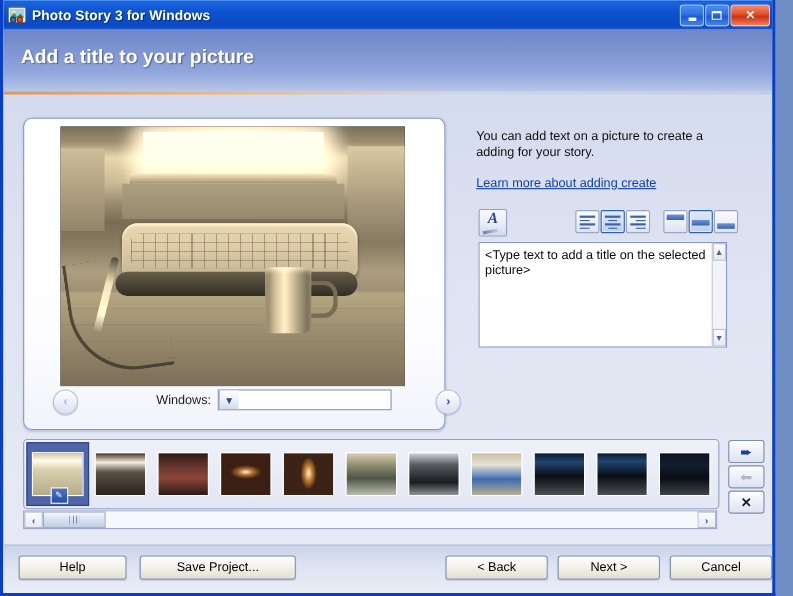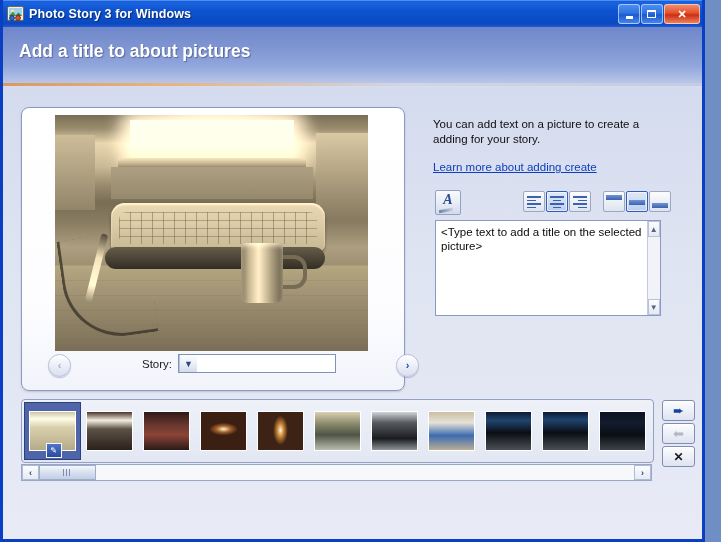--- a/index.html
+++ b/index.html
@@ -534,21 +534,21 @@
       </div>
     <div class="wbtn max">
         <span class="sq"></span>
       </div>
     <div class="wbtn close">
       <span class="g">✕</span>
     </div>
   </div>
 
   <div id="header">
-    <div id="header-title">Add a title to about pictures</div>
+    <div id="header-title">Add a title to your picture</div>
   </div>
   <div id="header-rule"></div>
 
   <div id="body">
 
     <div class="panel" id="preview-panel">
       <div id="preview-frame">
         <div id="photo">
           <div id="leftbox"></div>
           <div id="rightbox"></div>
@@ -566,21 +566,21 @@
       </div>
 
       <div class="navcircle" id="prev-picture">
         <span class="tri">‹</span>
       </div>
       <div class="navcircle" id="next-picture">
         <span class="tri">›</span>
       </div>
 
       <div id="effect-row">
-        <span id="effect-label">Story:</span>
+        <span id="effect-label">Windows:</span>
         <div id="effect-select">
           <span id="effect-arrow">▼</span>
         </div>
       </div>
     </div>
 
     <div id="text-area-top">
       <div id="intro-text">You can add text on a picture to create a adding for your story.</div>
       <span id="learn-link">Learn more about adding create</span>
     </div>
@@ -688,15 +688,22 @@
     <div id="hscroll">
       <div class="hs-btn">‹</div>
       <div id="hs-track">
         <div id="hs-thumb">
           <span class="grip"></span>
         </div>
       </div>
       <div class="hs-btn">›</div>
     </div>
 
+    <div id="btnbar">
+      <div class="dlgbtn" id="btn-help">Help</div>
+      <div class="dlgbtn" id="btn-save">Save Project...</div>
+      <div class="dlgbtn" id="btn-back">&lt; Back</div>
+      <div class="dlgbtn" id="btn-next">Next &gt;</div>
+      <div class="dlgbtn" id="btn-cancel">Cancel</div>
+    </div>
 
   </div>
 </div>
 
 </body></html>

